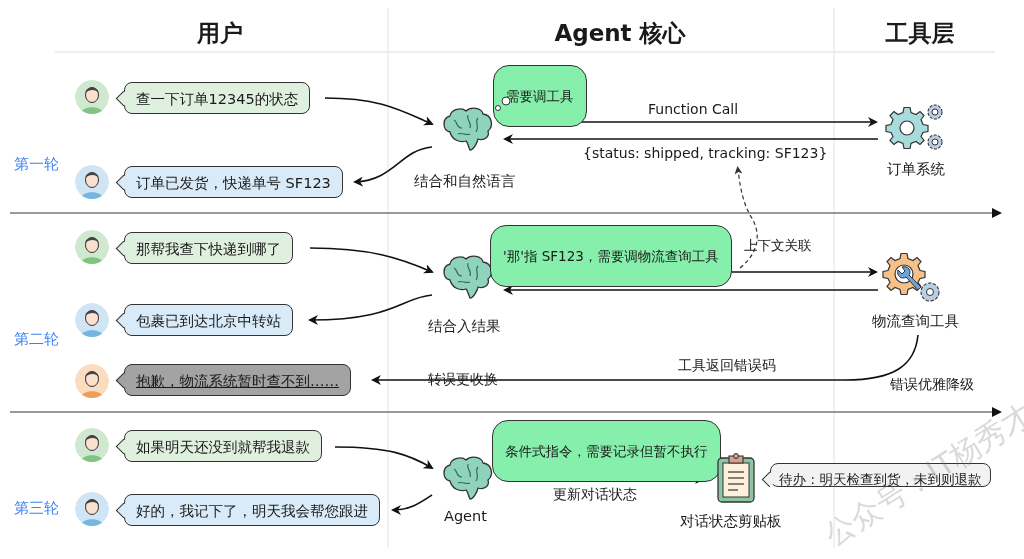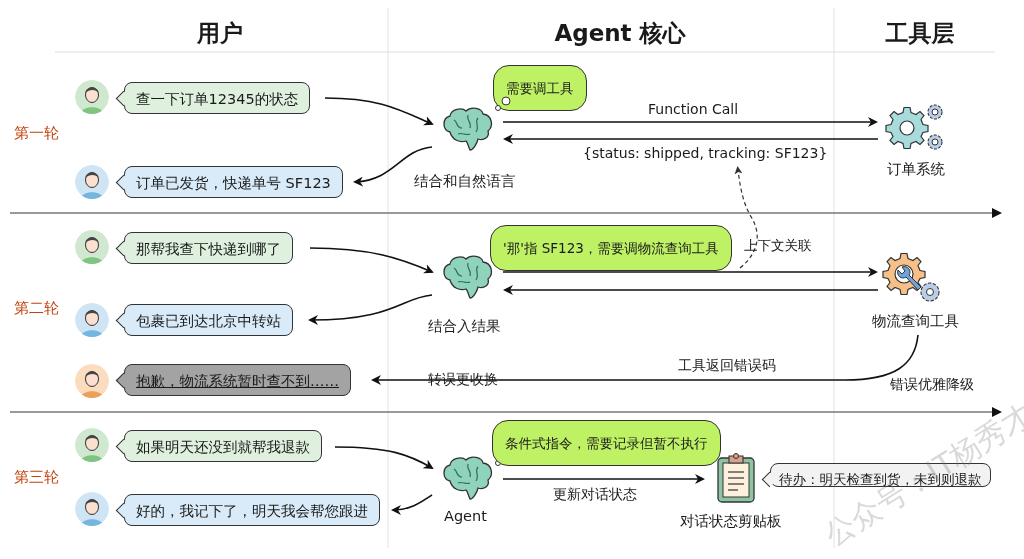--- a/index.html
+++ b/index.html
@@ -1,32 +1,32 @@
 <!DOCTYPE html>
 <html><head>
 <meta charset="utf-8">
 <style>
   html, body { margin: 0; padding: 0; background: #ffffff; }
   body { width: 1024px; height: 559px; position: relative; overflow: hidden;
          font-family: "DejaVu Sans", "Liberation Sans", sans-serif; color: #1f1f1f; }
   .abs { position: absolute; }
   .col-header { position: absolute; top: 18px; font-size: 23px; font-weight: bold; text-align: center; color: #1a1a1a; }
-  .round-label { position: absolute; left: 14px; font-size: 15px; color: #c2410c; }
+  .round-label { position: absolute; left: 14px; font-size: 15px; color: #3b82f6; margin-top: 31px; }
   .avatar { position: absolute; width: 34px; height: 34px; border-radius: 50%; overflow: hidden; }
   .bubble { position: absolute; height: 32px; line-height: 32px; padding: 0 11px; border: 1.5px solid #333;
             border-radius: 8px; font-size: 14.5px; white-space: nowrap; color: #1a1a1a; box-sizing: border-box; }
   .bubble::before { content: ""; position: absolute; left: -7px; top: 10px; width: 10px; height: 10px;
             background: inherit; border-left: 1.5px solid #333; border-bottom: 1.5px solid #333;
             transform: rotate(45deg); }
   .b-green { background: #dff0df; }
   .b-blue { background: #d9ebf8; }
   .b-orange { background: #a3a3a3; text-decoration: underline; }
   .b-gray { background: #f2f2f2; }
-  .thought { position: absolute; height: 28px; line-height: 28px; padding: 8px 12px; border: 1.3px solid #333;
-             border-radius: 16px; background: #bef264; font-size: 13.5px; white-space: nowrap; color: #1a1a1a; }
+  .thought { position: absolute; height: 28px; line-height: 28px; padding: 16px 12px; border: 1.3px solid #333;
+             border-radius: 16px; background: #86efac; font-size: 13.5px; white-space: nowrap; color: #1a1a1a; }
   .node-label { position: absolute; font-size: 14.5px; white-space: nowrap; color: #1a1a1a; }
   .edge-label { position: absolute; font-size: 14px; white-space: nowrap; color: #1a1a1a; }
   .watermark { position: absolute; left: 810px; top: 455px; font-size: 30px; color: rgba(120,120,120,0.28);
                transform: rotate(-32deg); white-space: nowrap; }
   svg.overlay { position: absolute; left: 0; top: 0; }
 </style>
 </head>
 <body>
 
 <div class="col-header" style="left:170px;width:100px;">用户</div>

